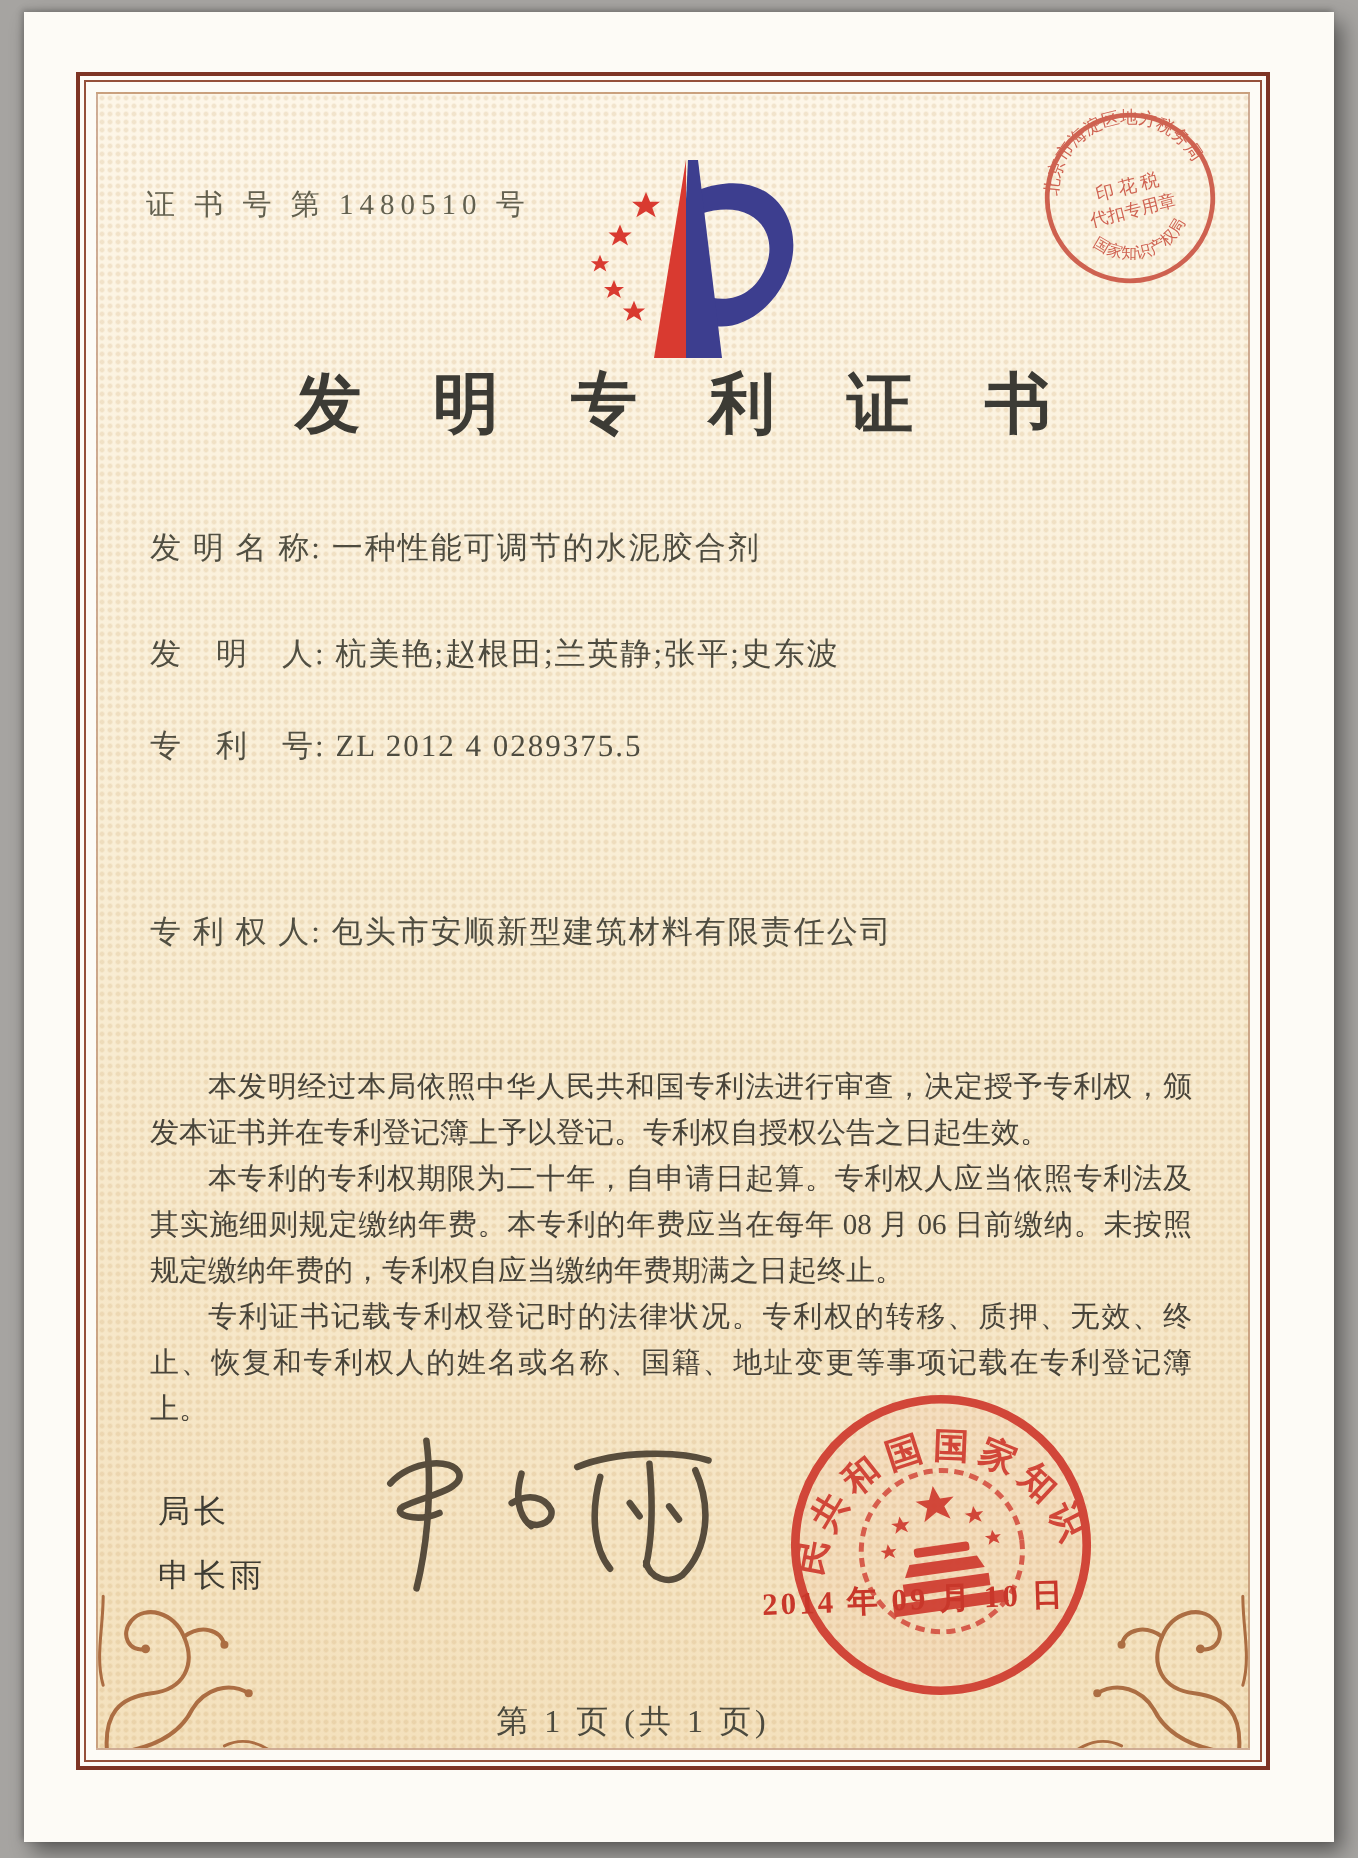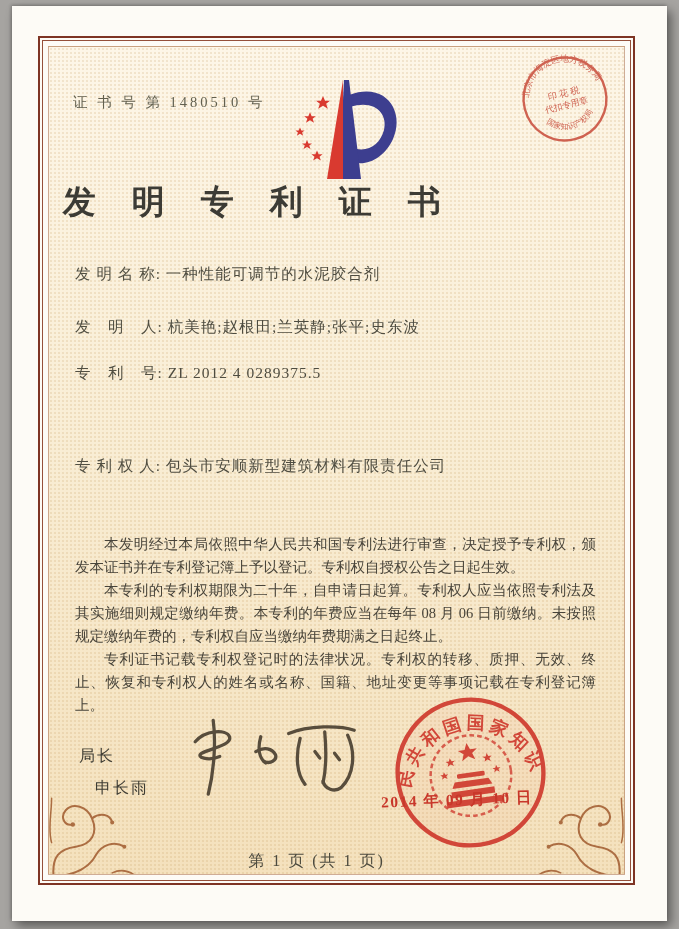--- a/index.html
+++ b/index.html
@@ -38,39 +38,39 @@
   
   .tax-stamp{
     position:absolute;left:470px;top:6px;width:92px;height:92px;
     transform:rotate(-14deg);opacity:.88;
   }
   
   .logo{position:absolute;left:238px;top:30px;width:120px;height:106px;}
   
   .title{
     position:absolute;top:133px;left:0;right:0;
-    font-size:33px;font-weight:bold;color:#3c3b35;
+    text-align:center;font-size:33px;font-weight:bold;color:#3c3b35;
     letter-spacing:.42em;text-indent:.42em;
   }
   
   .field{
     position:absolute;left:26px;right:24px;
     font-size:15.5px;color:#4e4c40;letter-spacing:1px;white-space:nowrap;
   }
   .flabel{color:#514f42;}
   .fvalue{color:#4e4c40;}
   
   .body-text{
     position:absolute;left:26px;right:28px;top:486px;
     font-size:14.5px;line-height:23px;color:#48443a;text-align:justify;
   }
   .body-text p{margin:0;text-indent:2em;}
   
   .sig-title{position:absolute;left:30px;top:699px;font-size:16px;color:#3e3c33;letter-spacing:2px;font-family:Liberation Sans, sans-serif;}
-  .sig-name{position:absolute;left:46px;top:731px;font-size:16px;color:#3e3c33;letter-spacing:2px;font-family:"Liberation Sans","DejaVu Sans",sans-serif;text-align:center;}
+  .sig-name{position:absolute;left:30px;top:731px;font-size:16px;color:#3e3c33;letter-spacing:2px;font-family:"Liberation Sans","DejaVu Sans",sans-serif;text-align:center;}
   .sig-script{position:absolute;left:115px;top:656px;width:205px;height:102px;}
   
   .seal{
     position:absolute;left:344px;top:648px;width:155px;height:155px;
     transform:rotate(-8deg);opacity:.92;
   }
   .seal-date{
     position:absolute;left:332px;top:742px;width:200px;
     font-size:15.5px;font-weight:bold;color:#c8372a;letter-spacing:1.5px;
     transform:rotate(-2deg);white-space:nowrap;

